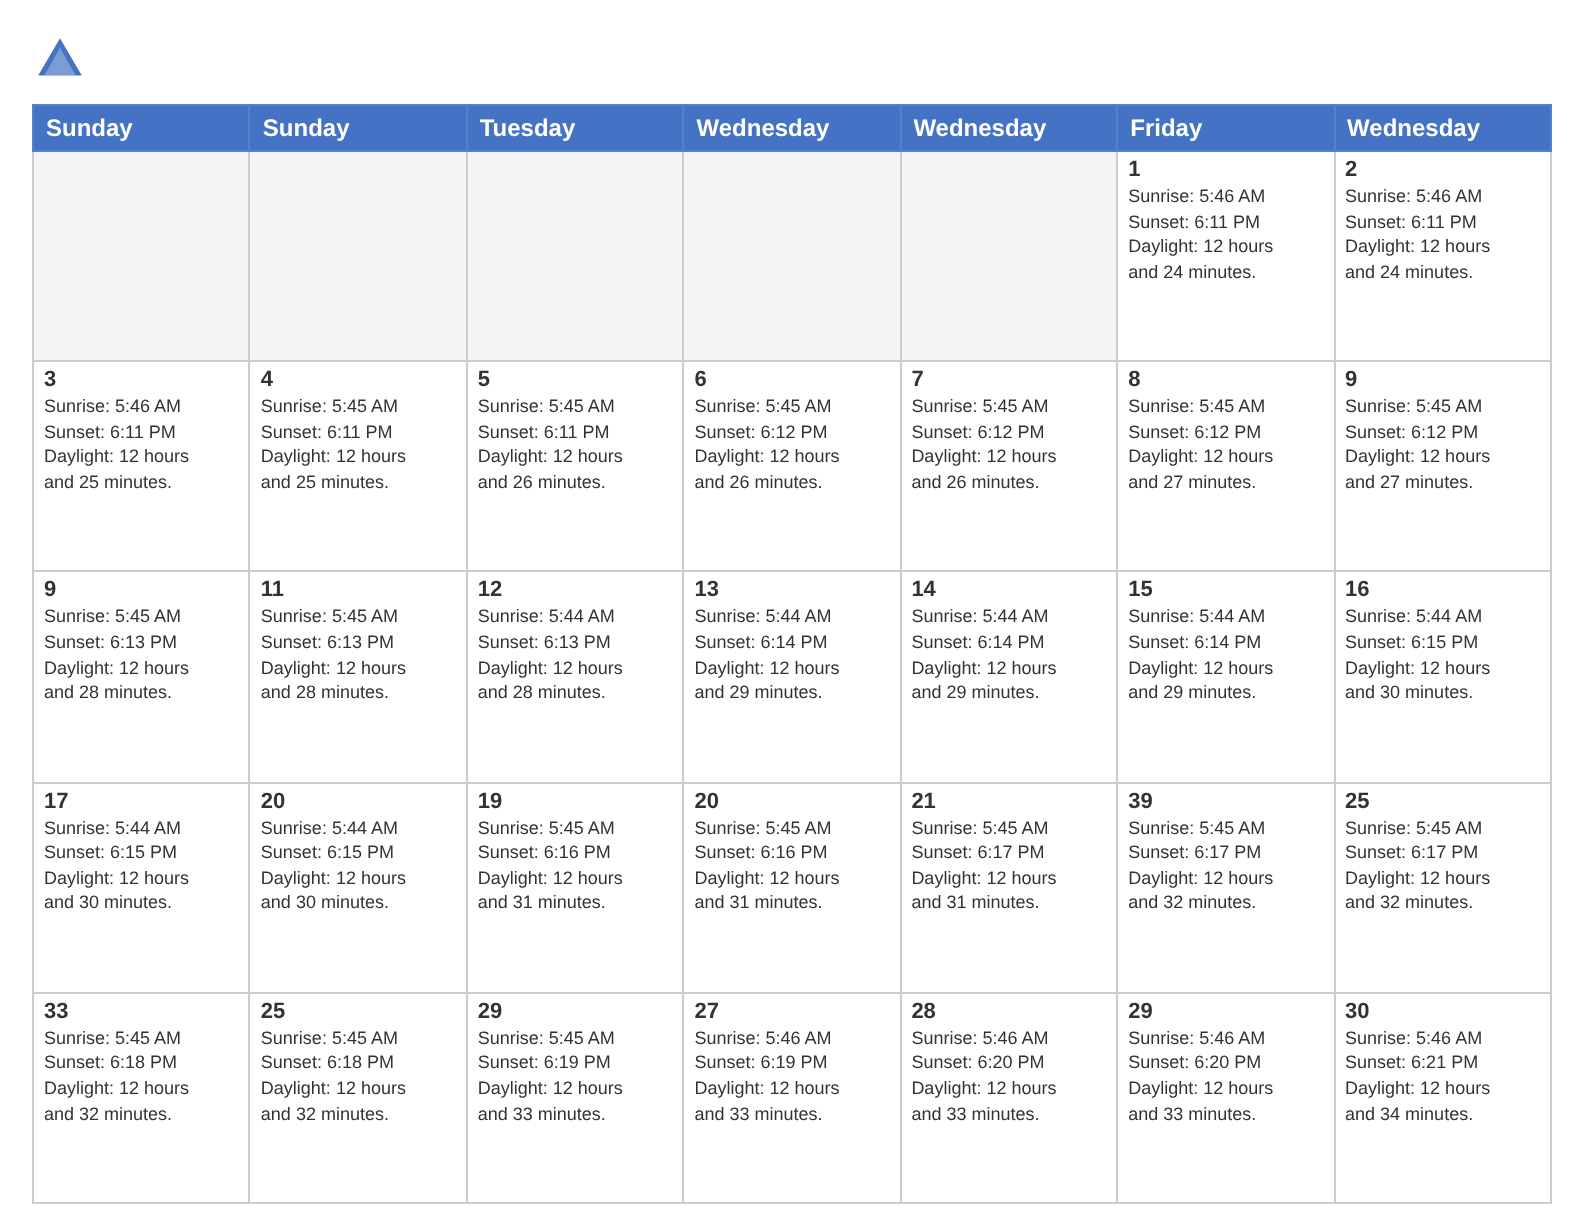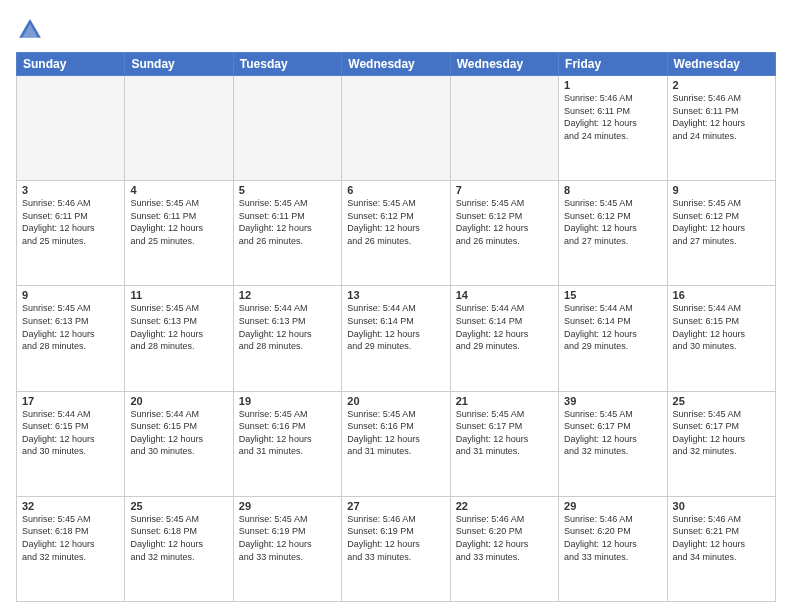--- a/index.html
+++ b/index.html
@@ -298,21 +298,21 @@
           <td>
             <span class="day-num">25</span>
             <div class="day-detail" style="white-space: pre-line;">Sunrise: 5:45 AM
 Sunset: 6:17 PM
 Daylight: 12 hours
 and 32 minutes.</div>
           </td>
         </tr>
         <tr>
           <td>
-            <span class="day-num">32</span>
+            <span class="day-num">33</span>
             <div class="day-detail" style="white-space: pre-line;">Sunrise: 5:45 AM
 Sunset: 6:18 PM
 Daylight: 12 hours
 and 32 minutes.</div>
           </td>
           <td>
             <span class="day-num">25</span>
             <div class="day-detail" style="white-space: pre-line;">Sunrise: 5:45 AM
 Sunset: 6:18 PM
 Daylight: 12 hours
@@ -326,21 +326,21 @@
 and 33 minutes.</div>
           </td>
           <td>
             <span class="day-num">27</span>
             <div class="day-detail" style="white-space: pre-line;">Sunrise: 5:46 AM
 Sunset: 6:19 PM
 Daylight: 12 hours
 and 33 minutes.</div>
           </td>
           <td>
-            <span class="day-num">22</span>
+            <span class="day-num">28</span>
             <div class="day-detail" style="white-space: pre-line;">Sunrise: 5:46 AM
 Sunset: 6:20 PM
 Daylight: 12 hours
 and 33 minutes.</div>
           </td>
           <td>
             <span class="day-num">29</span>
             <div class="day-detail" style="white-space: pre-line;">Sunrise: 5:46 AM
 Sunset: 6:20 PM
 Daylight: 12 hours

